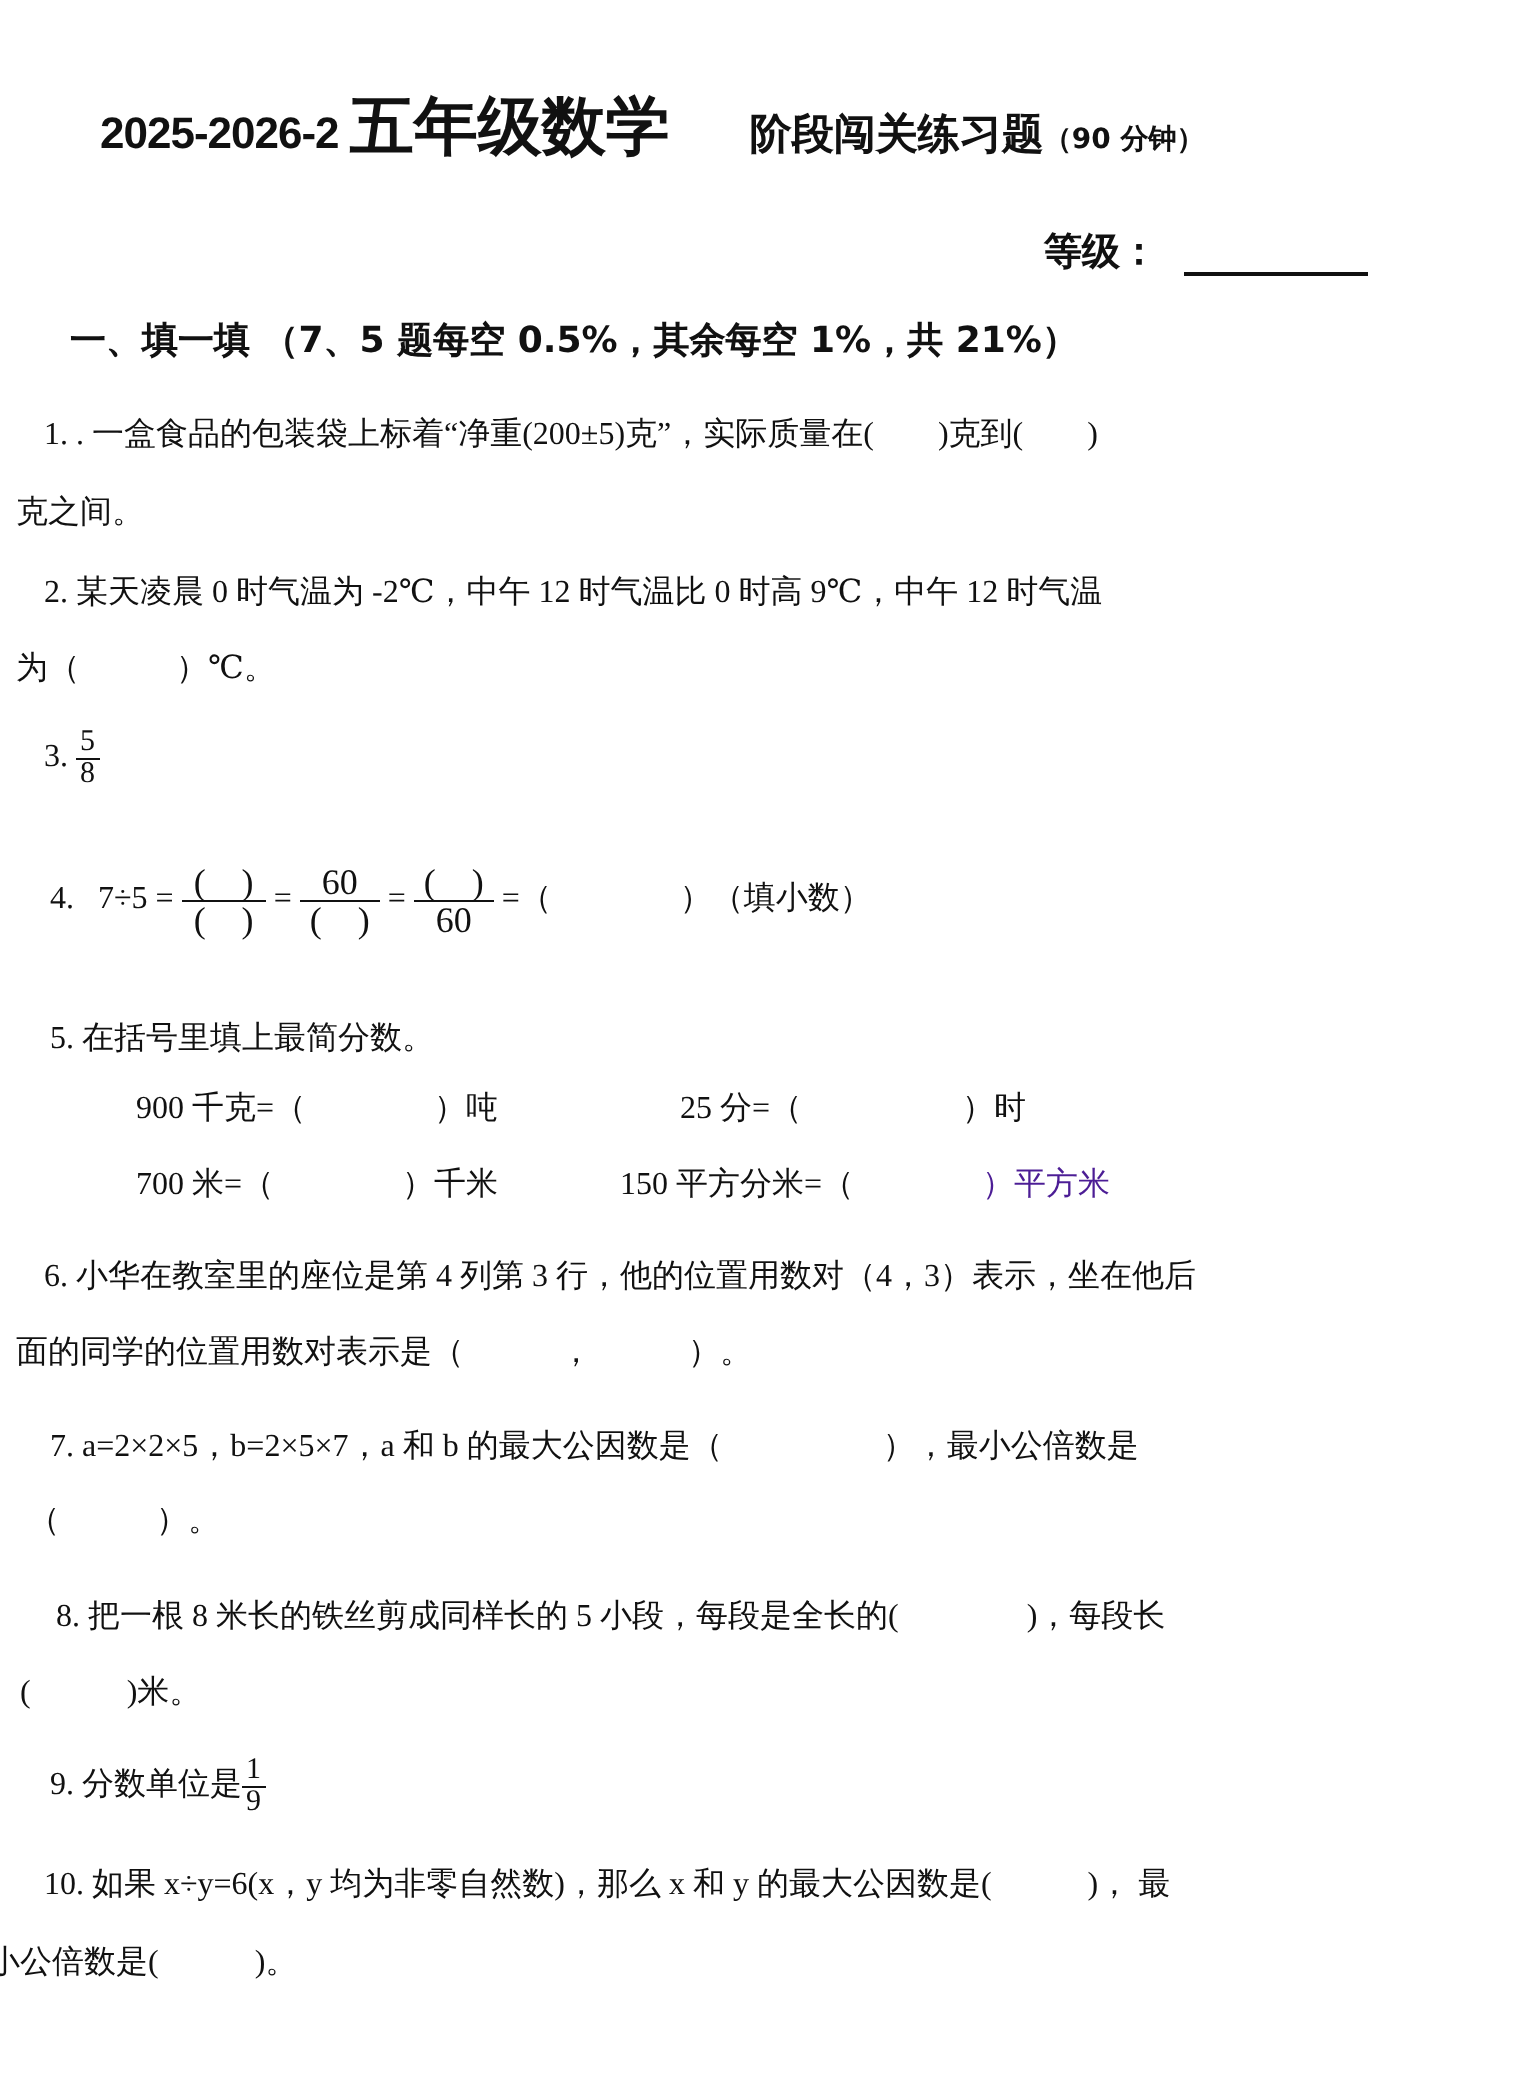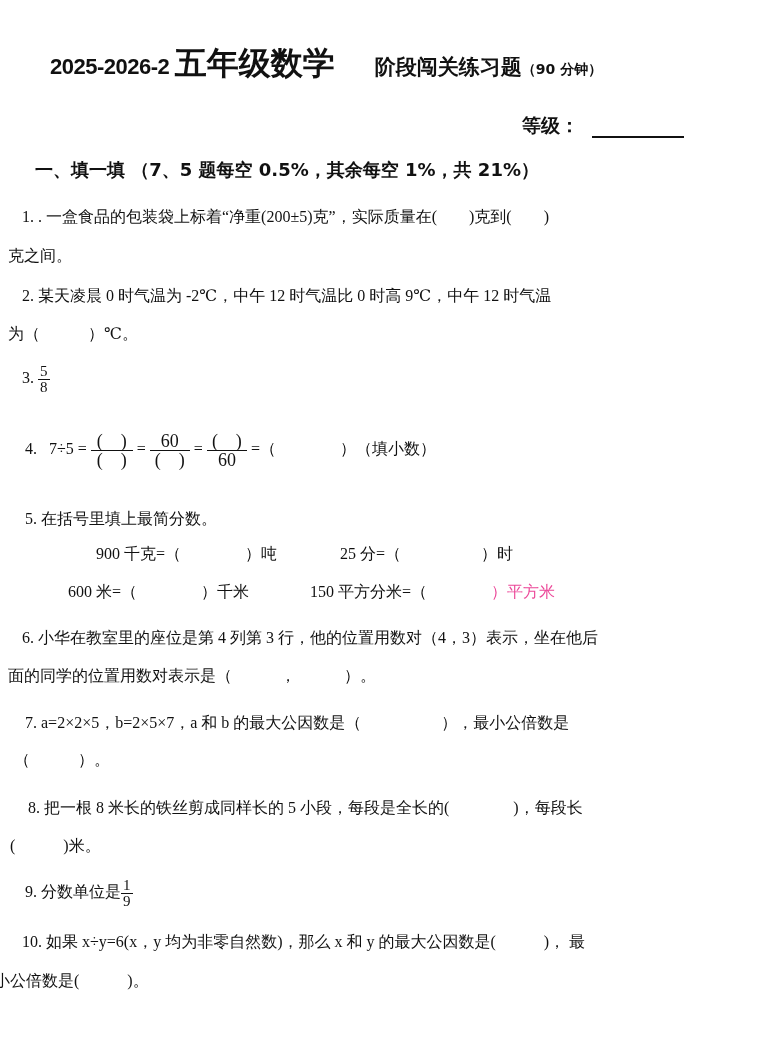--- a/index.html
+++ b/index.html
@@ -13,21 +13,21 @@
   .title .dur { font-size:14px; }
   .grade { left:522px; top:113px; font-size:19px; font-weight:bold; }
   .grade-line { position:absolute; left:592px; top:136px; width:92px; border-bottom:2px solid #111; }
   .sec { left:35px; top:158px; font-size:18px; font-weight:bold; }
   .q { font-size:16px; font-family:"Liberation Serif", "DejaVu Serif", serif; }
   .frac { display:inline-block; vertical-align:middle; text-align:center; line-height:1; }
   .frac .n { display:block; padding:0 2px; border-bottom:1.5px solid #111; }
   .frac .d { display:block; padding:0 2px; }
   .f-small { font-size:15px; }
   .f-big { font-size:18px; }
-  .blue { color:#ec4899; }
+  .blue { color:#4c1d95; }
 </style>
 </head>
 <body>
 
 <div class="abs title">
   <span class="yr">2025-2026-2</span>
   <span class="big">五年级数学</span><span class="mid">阶段闯关练习题</span><span class="dur">（90 分钟）</span>
 </div>
 
 <div class="abs grade">等级：</div>
@@ -63,23 +63,23 @@
   </span>
   <span>=</span>
   <span class="frac f-big" style="width:40px">
     <span class="n">(　)</span>
     <span class="d">60</span>
   </span>
   <span>=（　　　　）（填小数）</span>
 </div>
 
 <div class="abs q" style="left:25px; top:509px;">5. 在括号里填上最简分数。</div>
-<div class="abs q" style="left:68px; top:544px;margin-left:28px;">900 千克=（　　　　）吨</div>
+<div class="abs q" style="left:68px; top:544px;">900 千克=（　　　　）吨</div>
 <div class="abs q" style="left:340px; top:544px;">25 分=（　　　　　）时</div>
-<div class="abs q" style="left:68px; top:582px;">600 米=（　　　　）千米</div>
+<div class="abs q" style="left:68px; top:582px;">700 米=（　　　　）千米</div>
 <div class="abs q" style="left:310px; top:582px;">
   <span>150 平方分米=（　　　　</span><span class="blue">）平方米</span>
 </div>
 
 <div class="abs q" style="left:22px; top:628px;">6. 小华在教室里的座位是第 4 列第 3 行，他的位置用数对（4，3）表示，坐在他后</div>
 <div class="abs q" style="left:8px; top:666px;">面的同学的位置用数对表示是（　　　，　　　）。</div>
 
 <div class="abs q" style="left:25px; top:713px;">7. a=2×2×5，b=2×5×7，a 和 b 的最大公因数是（　　　　　），最小公倍数是</div>
 <div class="abs q" style="left:14px; top:750px;">（　　　）。</div>
 

